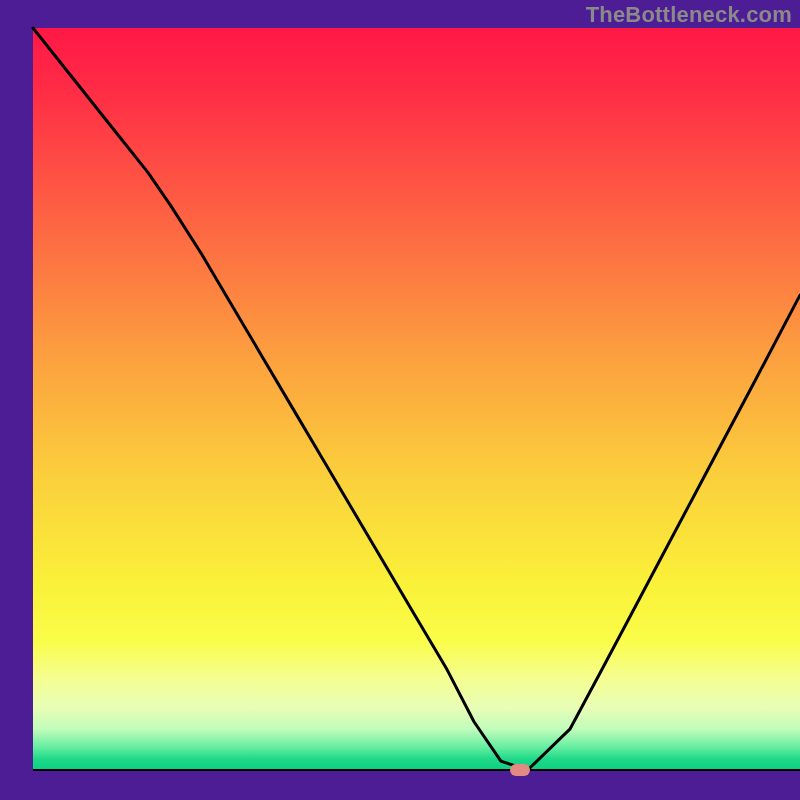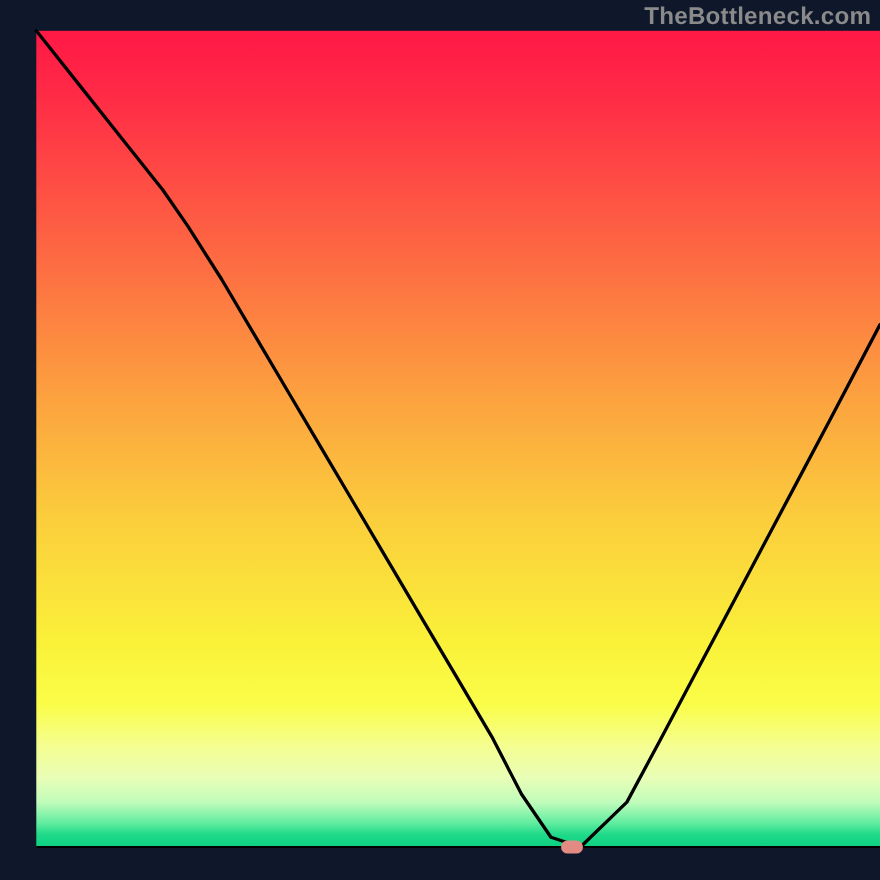--- a/index.html
+++ b/index.html
@@ -7,21 +7,21 @@
     padding: 0;
     width: 800px;
     height: 800px;
     background: #000;
     overflow: hidden;
   }
   .frame {
     position: relative;
     width: 800px;
     height: 800px;
-    background: #0f172a;
+    background: #4c1d95;
   }
   .watermark {
     position: absolute;
     top: 2px;
     right: 8px;
     color: #8a8a8a;
     font-family: Arial, Helvetica, sans-serif;
     font-size: 22px;
     font-weight: 600;
     letter-spacing: 0.2px;

